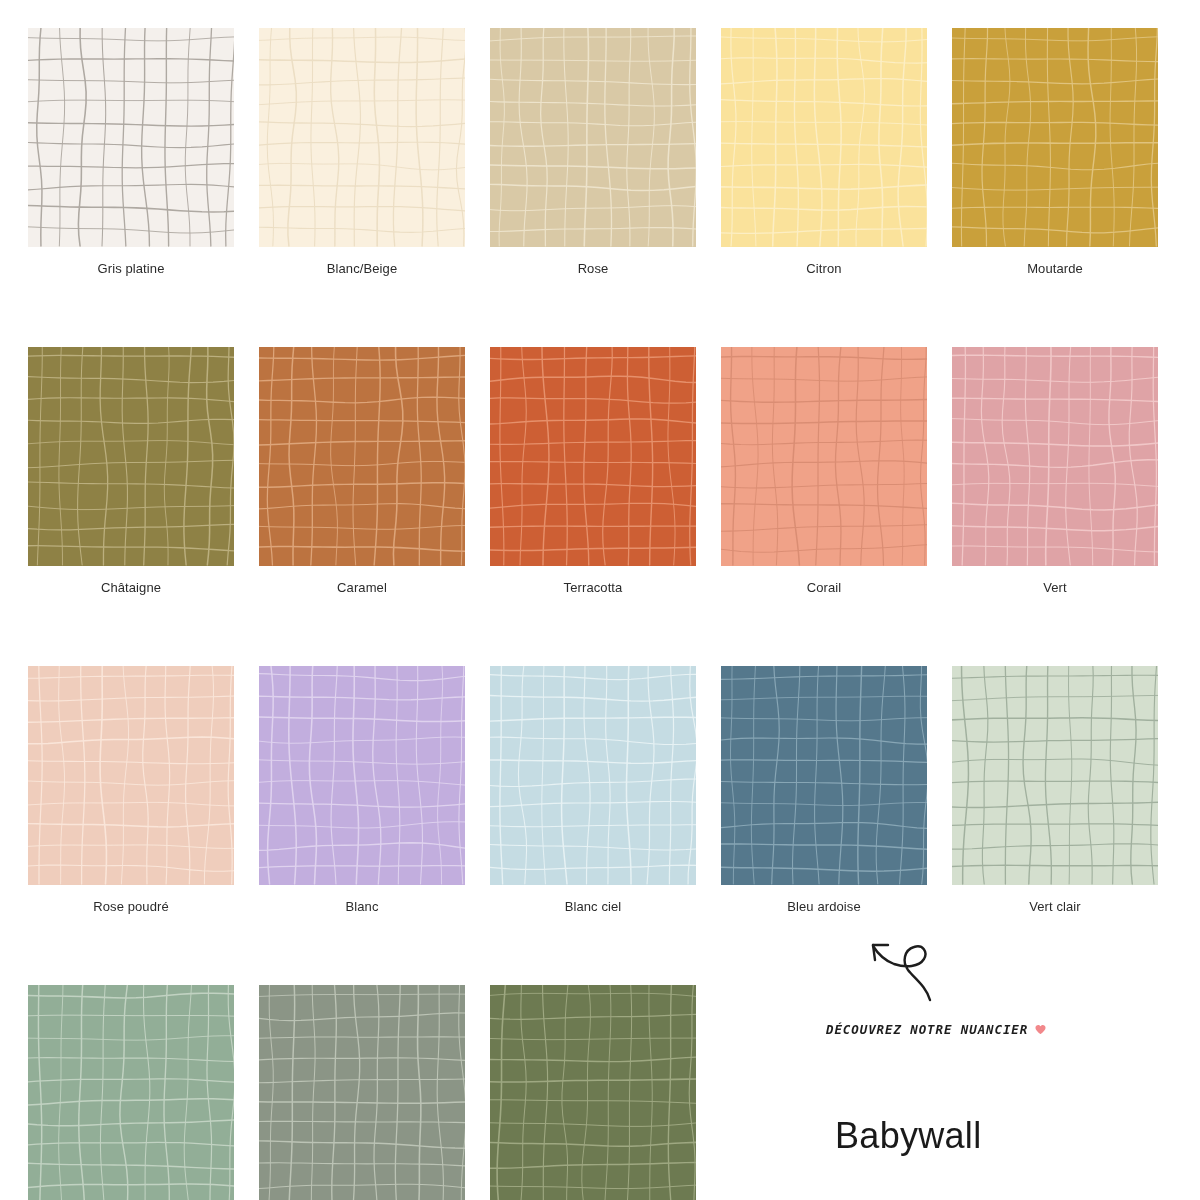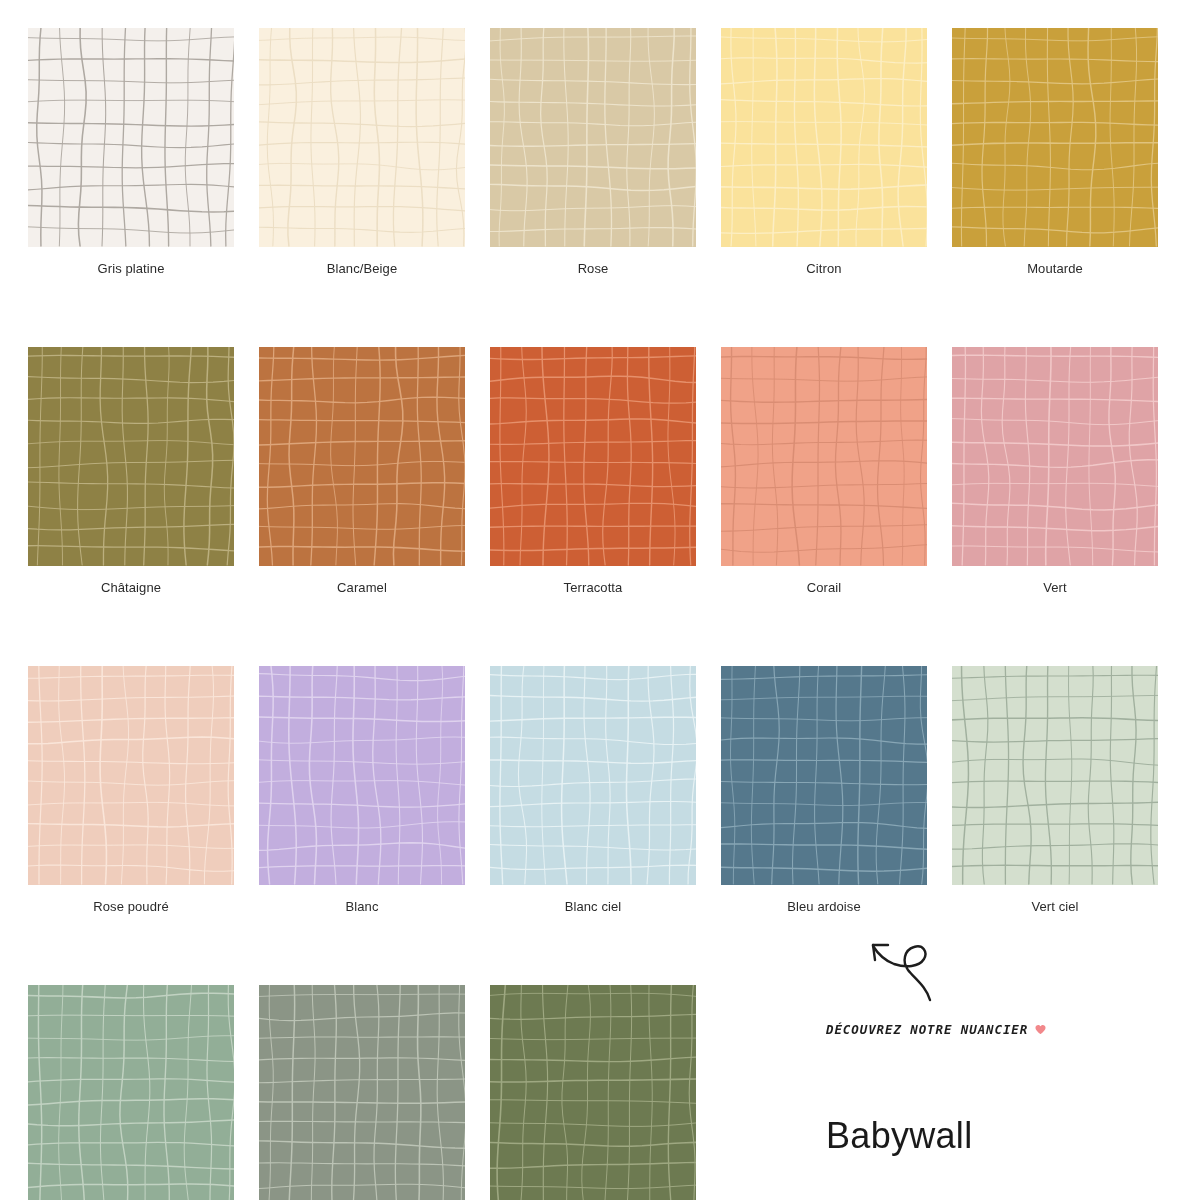--- a/index.html
+++ b/index.html
@@ -84,21 +84,21 @@
   .heart{
     display:inline-block;
     width:11px;height:11px;
     position:relative;
     top:-1px;
   }
 
   
   .logo{
     position:absolute;
-    right:26px;
+    right:17px;
     bottom:40px;
     height:44px;
     display:flex;
     align-items:flex-end;
   }
   .logo svg{display:block;}
 </style>
 </head>
 <body>
 
@@ -550,21 +550,21 @@
                 <path d="M-2 74.59 L9 75.21 L20 75.71 L31 76.01 L42 76.10 L53 75.98 L64 75.72 L75 75.38 L86 75.03 L97 74.73 L108 74.53 L119 74.40 L130 74.33 L141 74.27 L152 74.16 L163 73.96 L174 73.66 L185 73.28 L196 72.87 L207 72.51 " stroke="#9DAD9B" stroke-width="1.28" fill="none" stroke-linecap="round"></path>
                 <path d="M-2 96.40 L9 95.24 L20 94.32 L31 93.72 L42 93.45 L53 93.44 L64 93.55 L75 93.65 L86 93.64 L97 93.49 L108 93.25 L119 93.04 L130 93.01 L141 93.29 L152 93.94 L163 94.93 L174 96.16 L185 97.43 L196 98.52 L207 99.23 " stroke="#9DAD9B" stroke-width="0.99" fill="none" stroke-linecap="round"></path>
                 <path d="M-2 116.67 L9 116.10 L20 115.65 L31 115.33 L42 115.17 L53 115.12 L64 115.16 L75 115.25 L86 115.33 L97 115.38 L108 115.38 L119 115.32 L130 115.22 L141 115.12 L152 115.06 L163 115.08 L174 115.23 L185 115.53 L196 115.97 L207 116.53 " stroke="#9DAD9B" stroke-width="1.30" fill="none" stroke-linecap="round"></path>
                 <path d="M-2 140.96 L9 141.36 L20 141.51 L31 141.43 L42 141.14 L53 140.68 L64 140.12 L75 139.52 L86 138.94 L97 138.43 L108 138.03 L119 137.74 L130 137.55 L141 137.43 L152 137.36 L163 137.27 L174 137.13 L185 136.91 L196 136.60 L207 136.21 " stroke="#9DAD9B" stroke-width="1.44" fill="none" stroke-linecap="round"></path>
                 <path d="M-2 159.49 L9 159.04 L20 158.65 L31 158.36 L42 158.19 L53 158.11 L64 158.12 L75 158.16 L86 158.20 L97 158.21 L108 158.17 L119 158.09 L130 157.99 L141 157.92 L152 157.90 L163 157.98 L174 158.19 L185 158.51 L196 158.94 L207 159.43 " stroke="#9DAD9B" stroke-width="1.26" fill="none" stroke-linecap="round"></path>
                 <path d="M-2 183.12 L9 183.10 L20 182.75 L31 182.15 L42 181.44 L53 180.77 L64 180.23 L75 179.88 L86 179.69 L97 179.61 L108 179.53 L119 179.38 L130 179.10 L141 178.70 L152 178.27 L163 177.90 L174 177.72 L185 177.84 L196 178.29 L207 179.04 " stroke="#9DAD9B" stroke-width="1.15" fill="none" stroke-linecap="round"></path>
                 <path d="M-2 200.64 L9 200.13 L20 199.74 L31 199.47 L42 199.33 L53 199.29 L64 199.34 L75 199.44 L86 199.57 L97 199.68 L108 199.77 L119 199.81 L130 199.81 L141 199.76 L152 199.68 L163 199.60 L174 199.55 L185 199.55 L196 199.64 L207 199.83 " stroke="#9DAD9B" stroke-width="1.41" fill="none" stroke-linecap="round"></path>
               </g>
             </svg>
           </div>
-          <div class="swatch-label">Vert ciel</div>
+          <div class="swatch-label">Vert clair</div>
         </div>
       </div>
       <div class="row">
         <div class="cell">
           <div class="swatch" style="background: rgb(146, 174, 151);">
             <svg viewBox="0 0 206 219" preserveAspectRatio="none">
               <rect x="0" y="0" width="206" height="219" fill="#92AE97"></rect>
               <g opacity="0.92">
                 <path d="M10.79 -2 L10.69 9 L10.56 20 L10.46 31 L10.44 42 L10.54 53 L10.78 64 L11.15 75 L11.63 86 L12.17 97 L12.70 108 L13.16 119 L13.50 130 L13.68 141 L13.68 152 L13.52 163 L13.22 174 L12.85 185 L12.46 196 L12.11 207 L11.83 218 " stroke="#C6D6C6" stroke-width="1.44" fill="none" stroke-linecap="round"></path>
                 <path d="M34.97 -2 L34.80 9 L34.40 20 L33.90 31 L33.45 42 L33.14 53 L33.01 64 L33.00 75 L33.00 86 L32.90 97 L32.63 108 L32.18 119 L31.62 130 L31.09 141 L30.73 152 L30.68 163 L30.96 174 L31.55 185 L32.30 196 L33.07 207 L33.68 218 " stroke="#C6D6C6" stroke-width="0.89" fill="none" stroke-linecap="round"></path>

